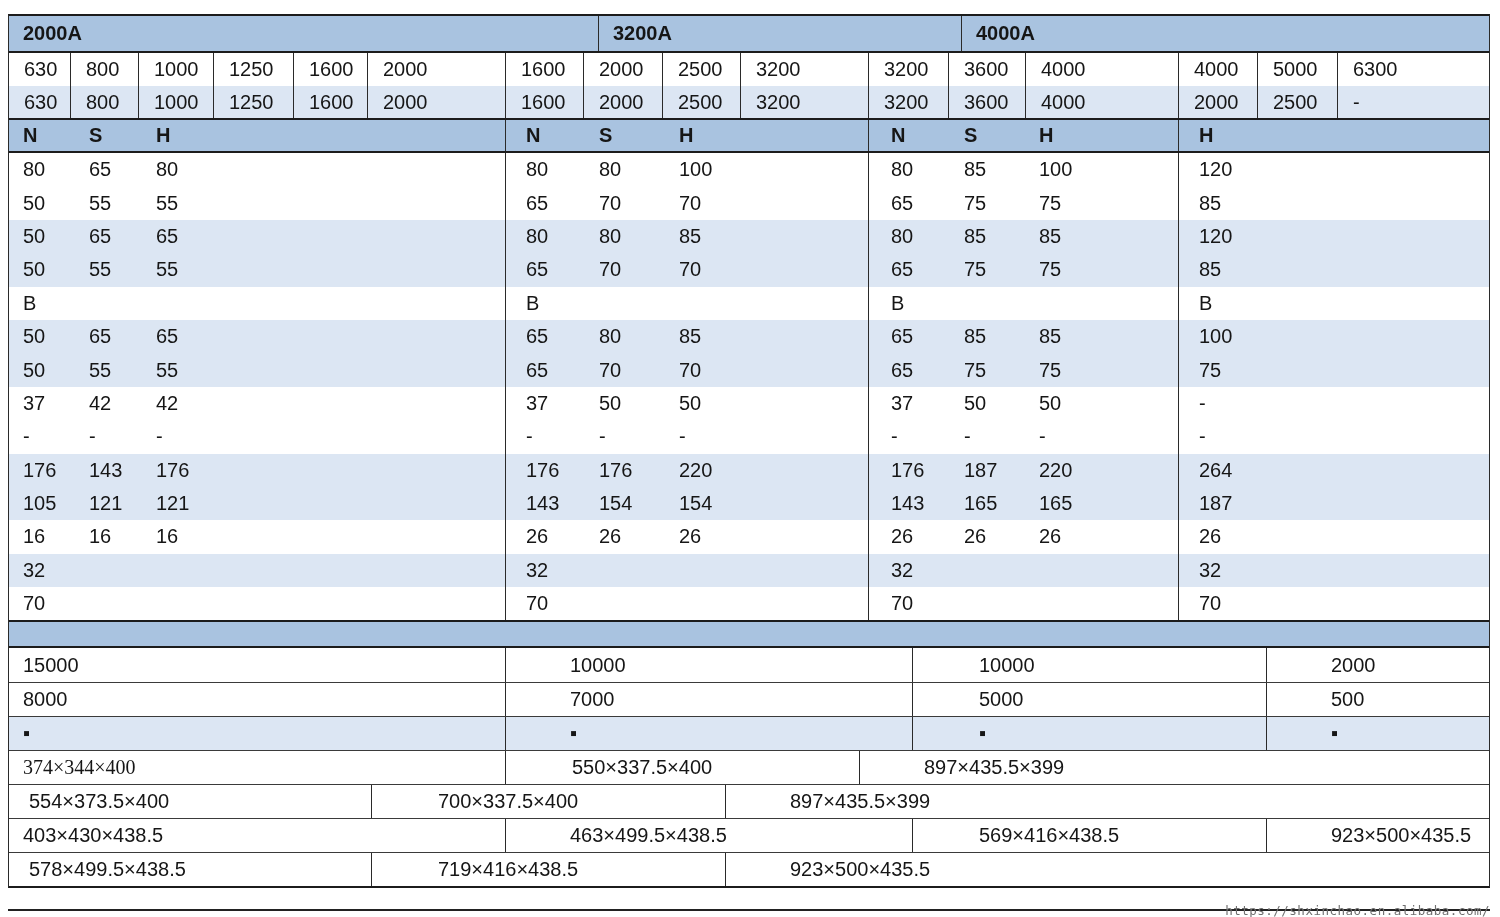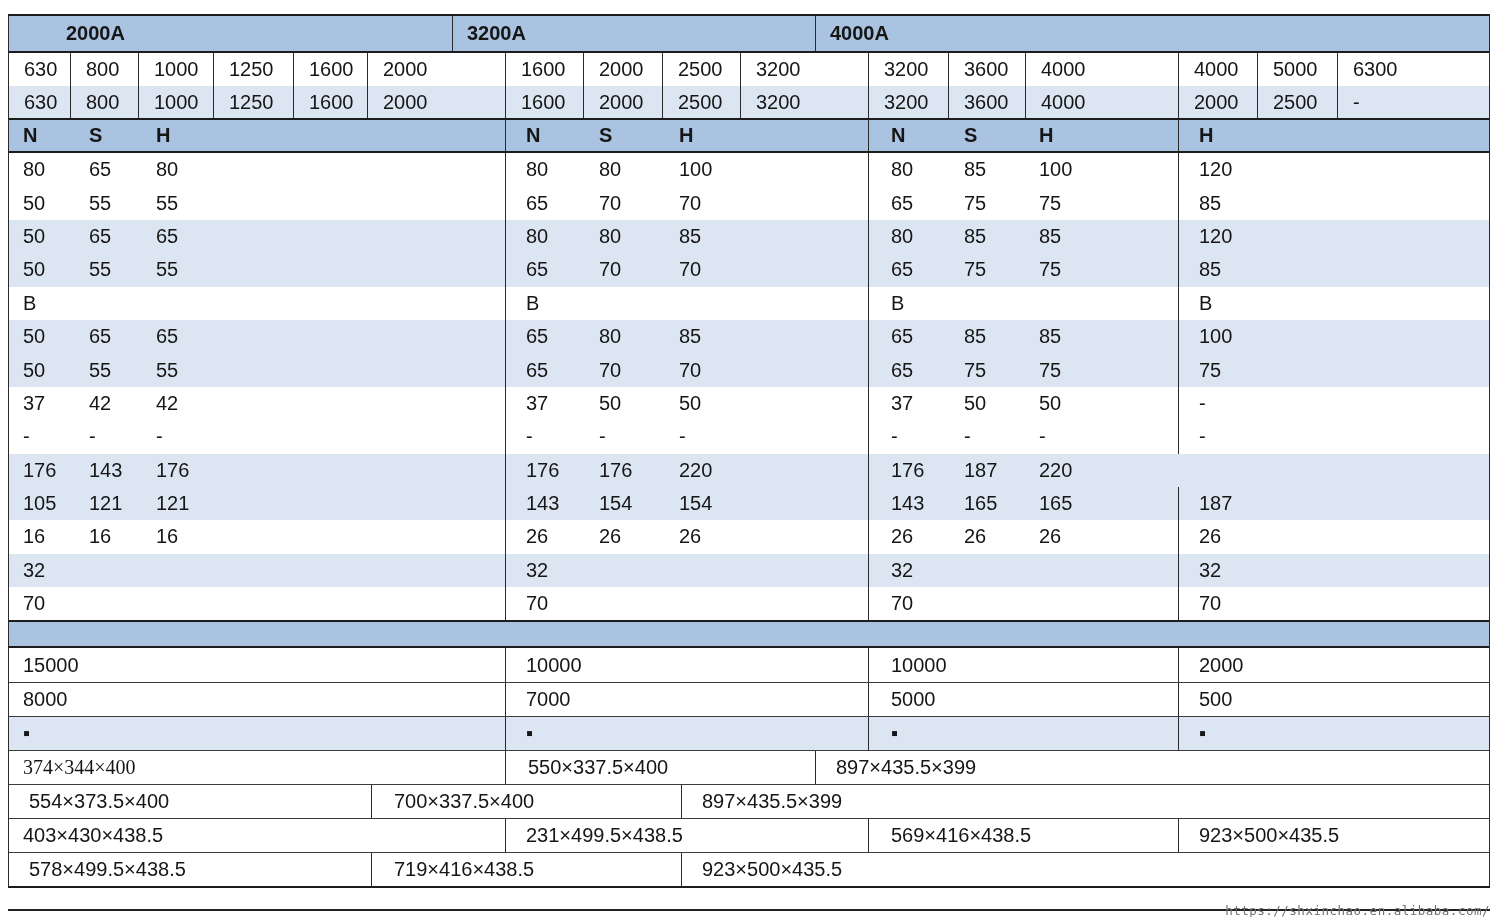--- a/index.html
+++ b/index.html
@@ -25,37 +25,37 @@
   .r-rate1{height:33px;background:#ffffff;}
   .r-rate2{height:34px;background:#dce6f3;border-bottom:2px solid #1c1c1c;}
   .rcell{font-size:20px;padding-left:15px;}
   .r-vhead{height:33px;background:#a9c3e0;border-bottom:2px solid #1c1c1c;}
   .r-vhead .v{font-weight:bold;}
   .r-data{height:33.4px;background:#ffffff;}
   .r-data.blue{background:#dce6f3;}
   .dcell{font-size:20px;}
   .v{display:inline-block;}
   .r-band{height:28px;background:#a9c3e0;border-top:2px solid #1c1c1c;border-bottom:2px solid #1c1c1c;}
-  .r-bot{height:33.9px;background:#ffffff;border-top:1px solid #3a3a3a;}
+  .r-bot{height:33.9px;background:#ffffff;border-top:1px solid #3a3a3a;gap:44px;}
   .r-bot.nt{border-top:0;}
   .r-bot.blue{background:#dce6f3;}
   .bcell{font-size:20px;}
   .bline{position:absolute;left:8px;width:1482px;top:909px;border-top:2px solid #222;}
   .wm{
     position:absolute;right:10px;top:903px;
     font-family:"DejaVu Sans Mono", monospace;font-size:12.5px;
     color:#707070;letter-spacing:.5px;
   }
 </style>
 </head>
 <body>
 
 <div class="tbl" id="tbl">
     <div class="row r-ghead">
-      <div class="gcell" style="width: 401px; margin-left: 43px;">2000A</div>
+      <div class="gcell" style="width: 590px;">2000A</div>
       <div class="gcell" style="width: 363px;">3200A</div>
       <div class="gcell" style="width: 310px;">4000A</div>
     </div>
     <div class="row r-rate1">
       <div class="rcell" style="width: 62px;">630</div>
       <div class="rcell" style="width: 68px;">800</div>
       <div class="rcell" style="width: 75px;">1000</div>
       <div class="rcell" style="width: 80px;">1250</div>
       <div class="rcell" style="width: 74px;">1600</div>
       <div class="rcell" style="width: 138px;">2000</div>
@@ -291,20 +291,23 @@
       <div class="dcell" style="width: 363px; padding-left: 20px;">
         <span class="v" style="width: 73px;">176</span>
         <span class="v" style="width: 80px;">176</span>
         <span class="v">220</span>
       </div>
       <div class="dcell" style="width: 310px; padding-left: 22px;">
         <span class="v" style="width: 73px;">176</span>
         <span class="v" style="width: 75px;">187</span>
         <span class="v">220</span>
       </div>
+      <div class="dcell" style="width: 312px; padding-left: 20px;">
+        <span class="v">264</span>
+      </div>
     </div>
     <div class="row r-data blue">
       <div class="dcell" style="width: 497px; padding-left: 14px;">
         <span class="v" style="width: 66px;">105</span>
         <span class="v" style="width: 67px;">121</span>
         <span class="v">121</span>
       </div>
       <div class="dcell" style="width: 363px; padding-left: 20px;">
         <span class="v" style="width: 73px;">143</span>
         <span class="v" style="width: 80px;">154</span>
@@ -391,21 +394,21 @@
       <div class="bcell" style="width: 310px; padding-left: 22px;">550×337.5×400</div>
       <div class="bcell" style="width: 312px; padding-left: 20px;">897×435.5×399</div>
     </div>
     <div class="row r-bot">
       <div class="bcell" style="width: 363px; padding-left: 20px;">554×373.5×400</div>
       <div class="bcell" style="width: 310px; padding-left: 22px;">700×337.5×400</div>
       <div class="bcell" style="width: 312px; padding-left: 20px;">897×435.5×399</div>
     </div>
     <div class="row r-bot">
       <div class="bcell" style="width: 497px; padding-left: 14px;">403×430×438.5</div>
-      <div class="bcell" style="width: 363px; padding-left: 20px;">231×499.5×438.5</div>
+      <div class="bcell" style="width: 363px; padding-left: 20px;">463×499.5×438.5</div>
       <div class="bcell" style="width: 310px; padding-left: 22px;">569×416×438.5</div>
       <div class="bcell" style="width: 312px; padding-left: 20px;">923×500×435.5</div>
     </div>
     <div class="row r-bot">
       <div class="bcell" style="width: 363px; padding-left: 20px;">578×499.5×438.5</div>
       <div class="bcell" style="width: 310px; padding-left: 22px;">719×416×438.5</div>
       <div class="bcell" style="width: 312px; padding-left: 20px;">923×500×435.5</div>
     </div>
   </div>
 <div class="bline"></div>

